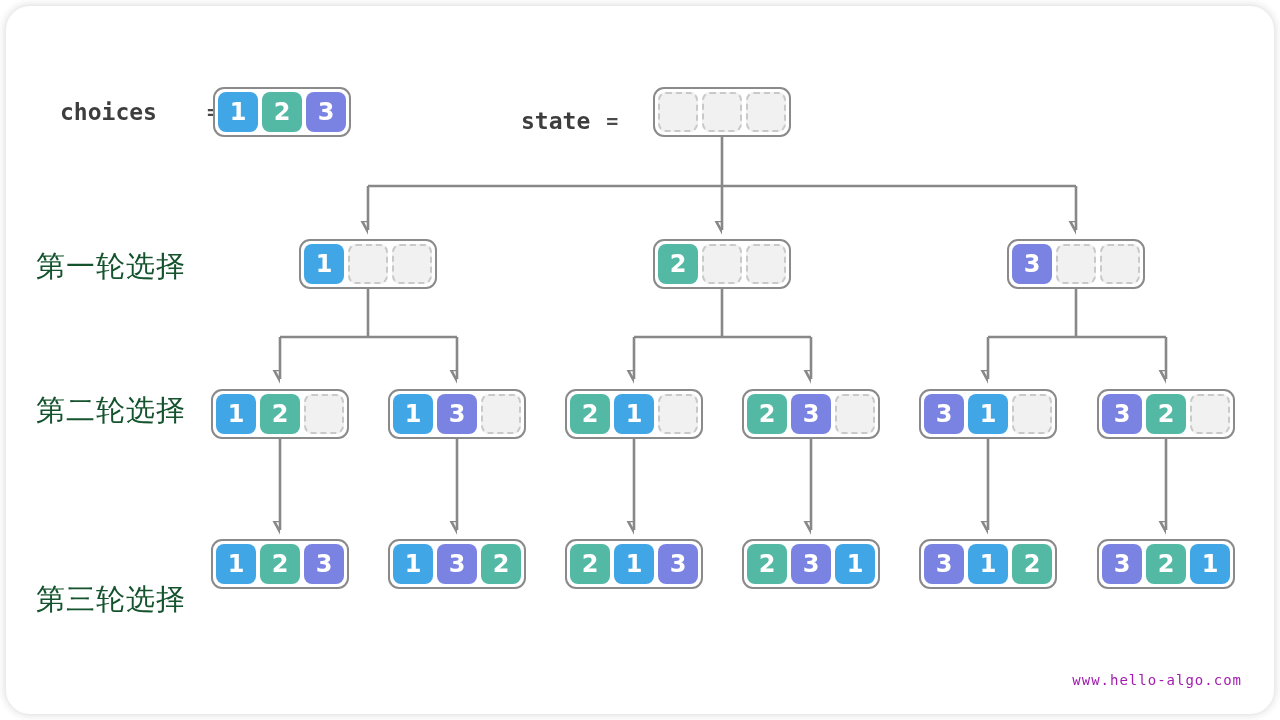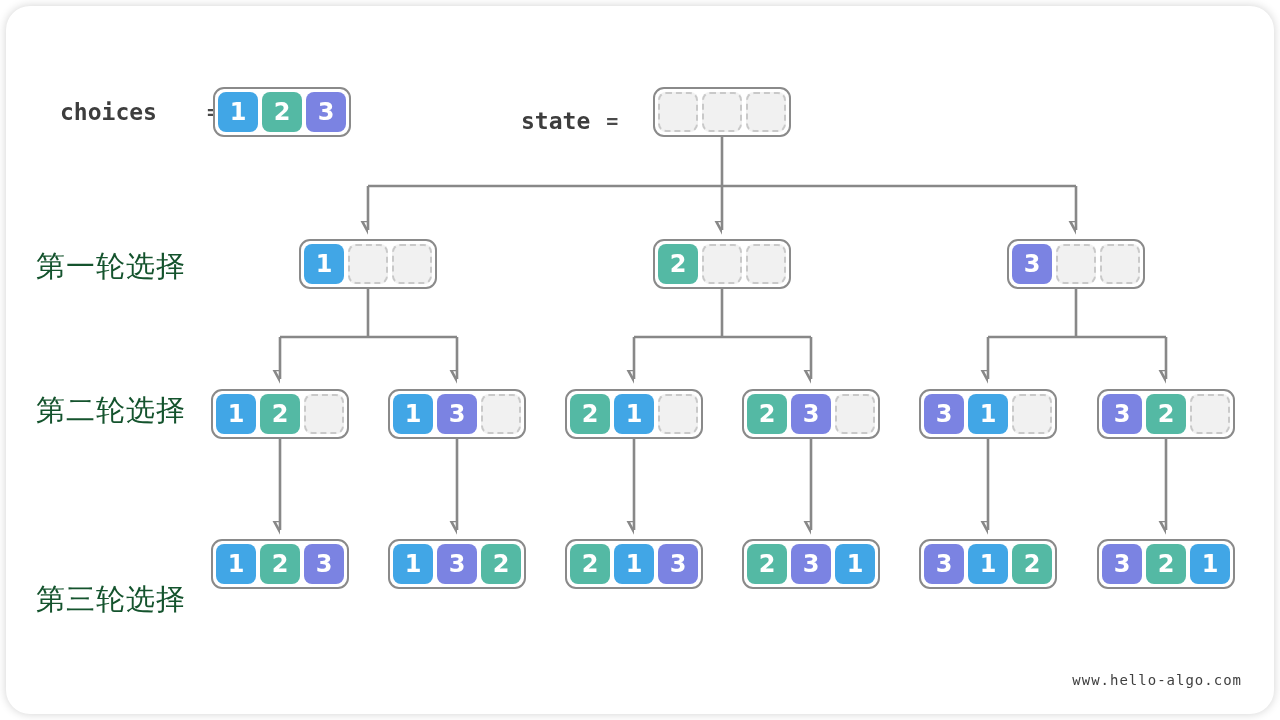--- a/index.html
+++ b/index.html
@@ -21,21 +21,21 @@
         font-family:"DejaVu Sans","Liberation Sans",sans-serif;font-weight:bold;font-size:24px;color:#fff;
         box-sizing:border-box;}
   .cell.c1{background:var(--c1);}
   .cell.c2{background:var(--c2);}
   .cell.c3{background:var(--c3);}
   .cell.empty{background:#f1f1f1;border:2px dashed #c9c9c9;}
 
   .round-label{position:absolute;left:36px;font-size:29px;letter-spacing:1px;color:#14532d;
                font-family:"Liberation Sans","DejaVu Sans",sans-serif;}
   .watermark{position:absolute;right:38px;top:672px;font-family:"DejaVu Sans Mono","Liberation Mono",monospace;
-             font-size:14px;letter-spacing:1px;color:#404040;}
+             font-size:14px;letter-spacing:1px;color:#a21caf;}
 </style>
 </head>
 <body>
 
 <div class="stage">
   <div class="card"></div>
 
   <svg class="connectors" viewBox="0 0 1280 720">
     <defs>
       <marker id="ah" markerWidth="14" markerHeight="14" refX="9" refY="0" orient="auto" markerUnits="userSpaceOnUse">

